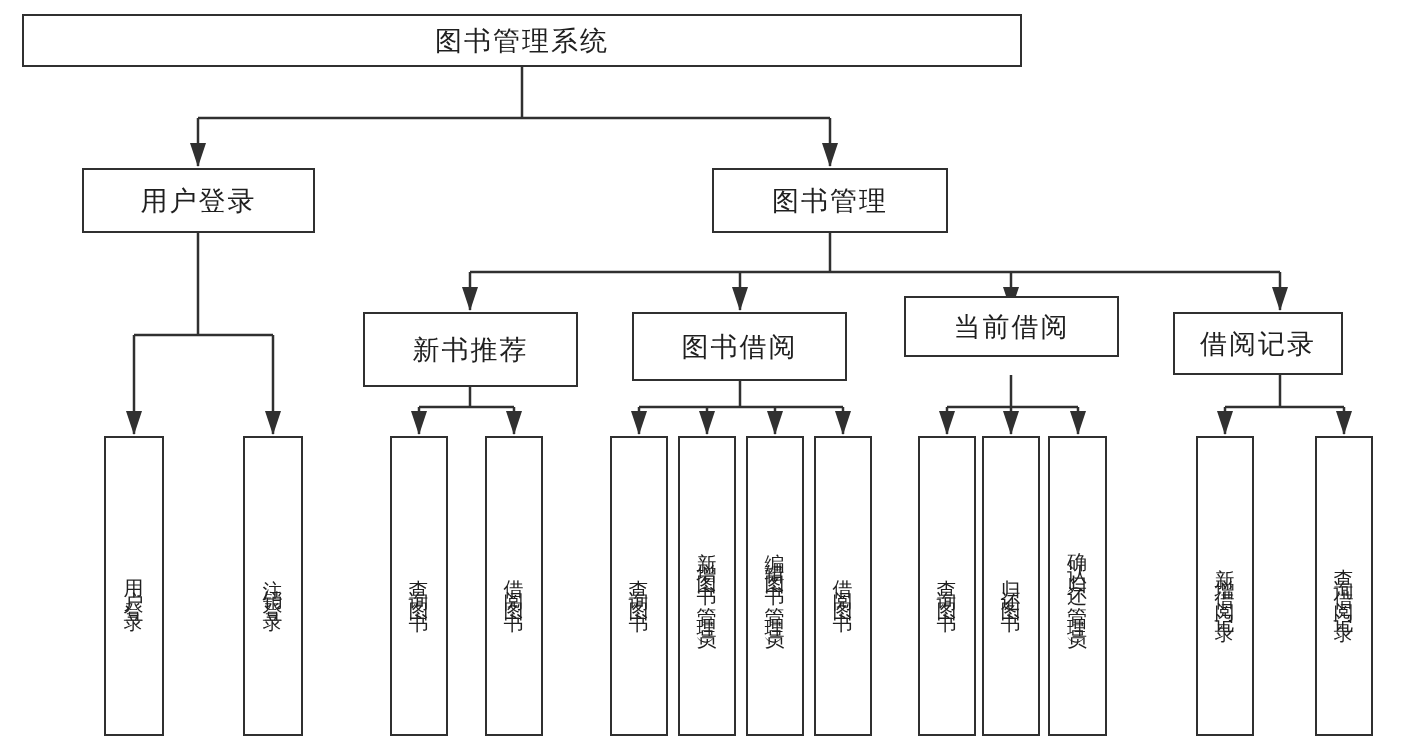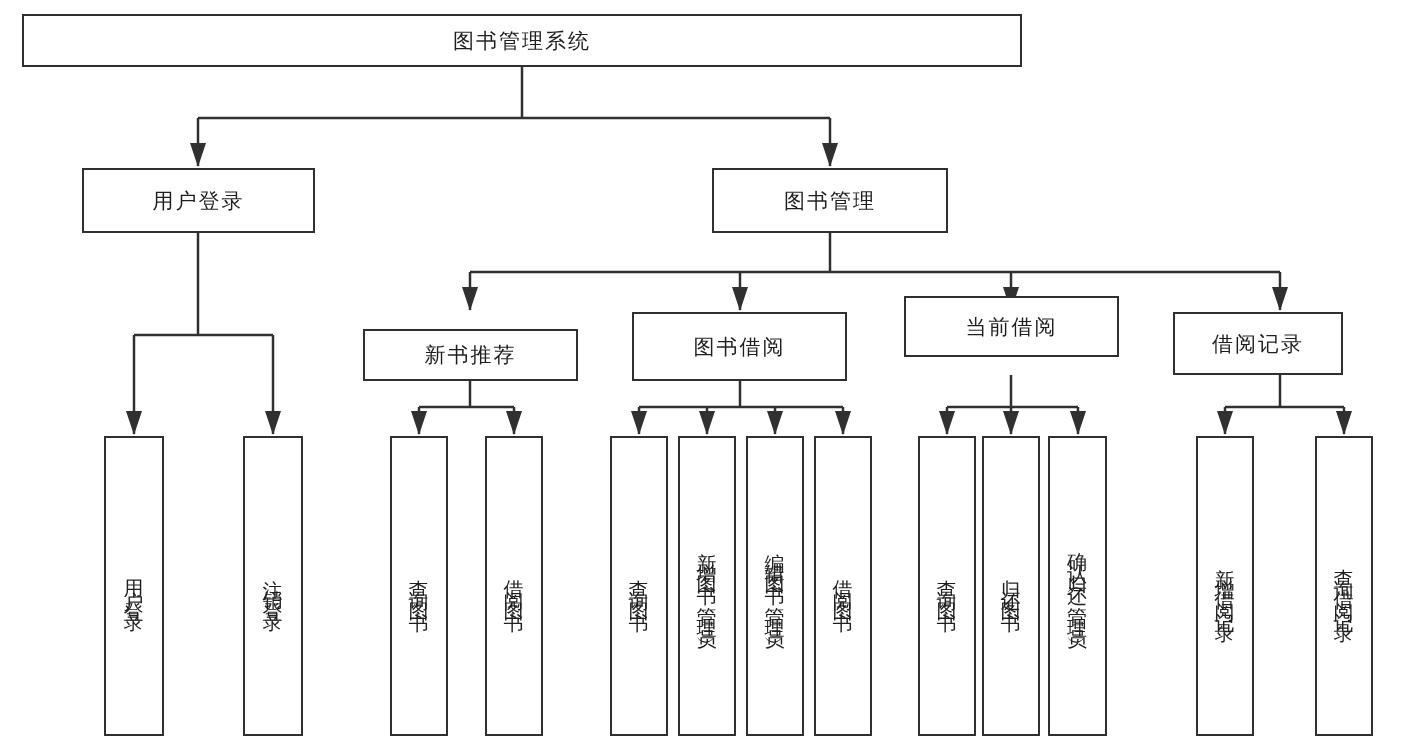--- a/index.html
+++ b/index.html
@@ -29,21 +29,21 @@
     position:absolute;
     box-sizing:border-box;
     border:2px solid var(--line);
     background:var(--bg);
     display:flex;
     align-items:center;
     justify-content:center;
     color:var(--text);
   }
   .h-node{
-    font-size:21px;
+    font-size:27px;
     letter-spacing:2px;
     white-space:nowrap;
   }
   .v-node{
     writing-mode:vertical-rl;
     font-size:20px;
     letter-spacing:11px;
     line-height:1;
   }
   .watermark{
@@ -98,21 +98,21 @@
       <line x1="1225" y1="407" x2="1225" y2="434"></line>
       <line x1="1344" y1="407" x2="1344" y2="434"></line>
     </g>
   </svg>
 
   <div class="node h-node" style="left:22px;top:14px;width:1000px;height:53px;">图书管理系统</div>
 
   <div class="node h-node" style="left:82px;top:168px;width:233px;height:65px;">用户登录</div>
   <div class="node h-node" style="left:712px;top:168px;width:236px;height:65px;">图书管理</div>
 
-  <div class="node h-node" style="left:363px;top:312px;width:215px;height:52px;margin-top:17px;">新书推荐</div>
+  <div class="node h-node" style="left:363px;top:312px;width:215px;height:75px;">新书推荐</div>
   <div class="node h-node" style="left:632px;top:312px;width:215px;height:69px;">图书借阅</div>
   <div class="node h-node" style="left:904px;top:296px;width:215px;height:61px;text-align:center;">当前借阅</div>
   <div class="node h-node" style="left:1173px;top:312px;width:170px;height:63px;">借阅记录</div>
 
   <div class="node v-node" style="left:104px;top:436px;width:60px;height:300px;">用户登录</div>
   <div class="node v-node" style="left:243px;top:436px;width:60px;height:300px;">注销登录</div>
 
   <div class="node v-node" style="left:390px;top:436px;width:58px;height:300px;">查询图书</div>
   <div class="node v-node" style="left:485px;top:436px;width:58px;height:300px;">借阅图书</div>
 

